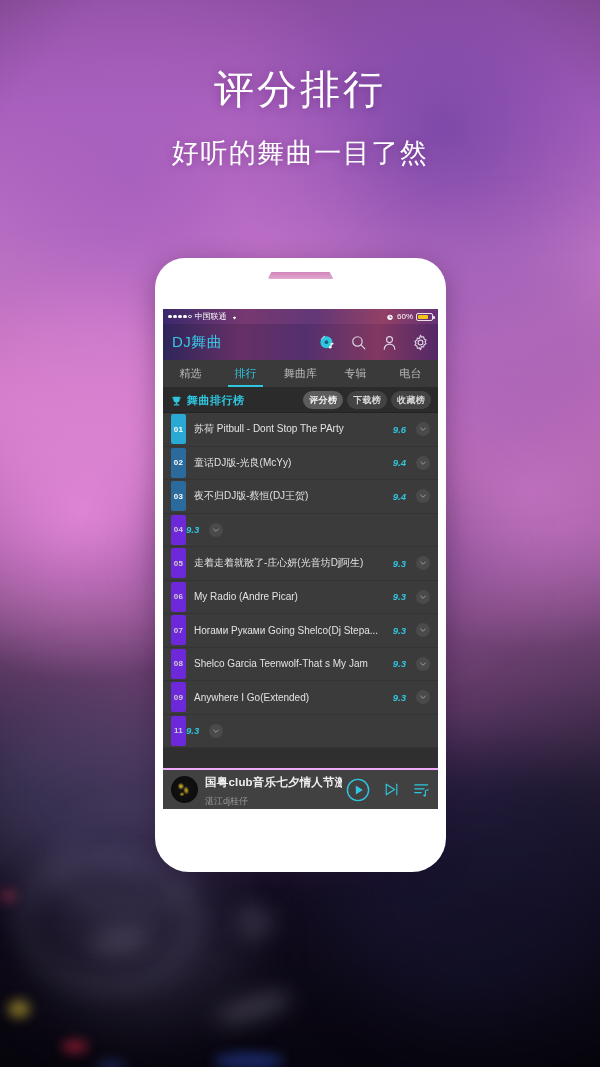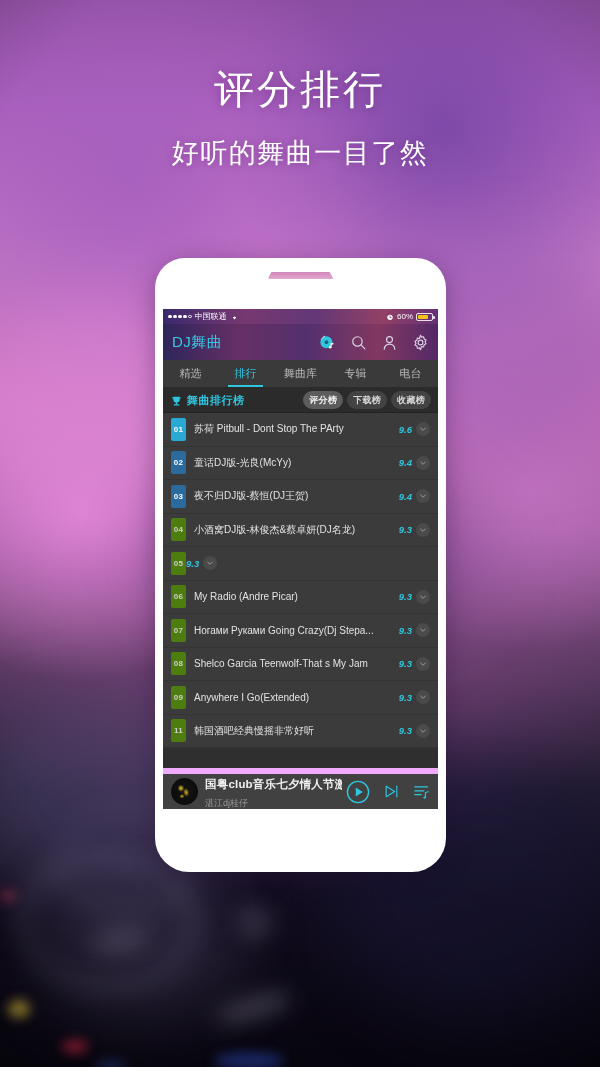--- a/index.html
+++ b/index.html
@@ -155,47 +155,47 @@
   }
   .pill.active { background:#5c5c5c; color:#f2f2f2; }
 
   
   .list { background:#3b3b3b; }
   .row {
     height:33.5px; display:flex; align-items:center; padding:0 8px;
     border-bottom:1px solid #343434; position:relative;
   }
   .rank {
-    width:15px; height:23px; border-radius:2px; flex:none;
+    width:15px; height:30px; border-radius:2px; flex:none;
     display:flex; align-items:center; justify-content:center;
     font-size:8px; color:#fff; font-weight:bold; letter-spacing:.2px;
   }
   .rank.top1 { background:#2aa9d4; }
   .rank.top { background:#2a6a9c; }
-  .rank.plain { background:#4d7c0f; color:#cfcfcf; }
+  .rank.plain { background:#6d28d9; color:#cfcfcf; }
   .title {
     margin-left:8px; font-size:10px; color:#e2e2e2;
     white-space:nowrap; overflow:hidden; text-overflow:ellipsis;
     flex:1; min-width:0;
   }
   .score {
     font-size:9.5px; color:#2fc6e0; font-style:italic; font-weight:bold;
-    margin-right:4px; flex:none;
+    margin-right:10px; flex:none;
   }
   .chev {
     width:14px; height:14px; border-radius:50%; background:#4a4a4a; flex:none;
     display:flex; align-items:center; justify-content:center;
   }
   .chev svg { width:8px; height:8px; }
 
   
   .player {
     position:absolute; left:0; right:0; bottom:0; height:41px;
     background:#414141; display:flex; align-items:center; padding:0 8px;
-    border-top:6px solid #f0abfc;
+    border-top:2px solid #f0abfc;
   }
   .art {
     width:27px; height:27px; border-radius:50%; flex:none;
     background:radial-gradient(circle at 50% 50%, #131313 0%, #0a0a0a 100%);
     position:relative; overflow:hidden;
   }
   .art::before {
     content:""; position:absolute; left:6px; top:5px; width:13px; height:16px;
     background:
       radial-gradient(closest-side at 35% 30%, #e8c82a 0%, rgba(232,200,42,0) 75%),
@@ -365,50 +365,50 @@
           <span class="title">夜不归DJ版-蔡恒(DJ王贺)</span>
           <span class="score">9.4</span>
           <span class="chev">
             <svg viewBox="0 0 24 24" fill="none" stroke="#9c9c9c" stroke-width="3" stroke-linecap="round" stroke-linejoin="round">
               <path d="M5 9l7 7 7-7"></path>
             </svg>
           </span>
         </div>
         <div class="row">
           <span class="rank plain">04</span>
-          <span class="title">小酒窝DJ版-林俊杰&amp;蔡卓妍(DJ名龙)</span>
           <span class="score">9.3</span>
           <span class="chev">
             <svg viewBox="0 0 24 24" fill="none" stroke="#9c9c9c" stroke-width="3" stroke-linecap="round" stroke-linejoin="round">
               <path d="M5 9l7 7 7-7"></path>
             </svg>
           </span>
         </div>
         <div class="row">
           <span class="rank plain">05</span>
+          <span class="title">走着走着就散了-庄心妍(光音坊Dj阿生)</span>
           <span class="score">9.3</span>
           <span class="chev">
             <svg viewBox="0 0 24 24" fill="none" stroke="#9c9c9c" stroke-width="3" stroke-linecap="round" stroke-linejoin="round">
               <path d="M5 9l7 7 7-7"></path>
             </svg>
           </span>
         </div>
         <div class="row">
           <span class="rank plain">06</span>
           <span class="title">My Radio (Andre Picar)</span>
           <span class="score">9.3</span>
           <span class="chev">
             <svg viewBox="0 0 24 24" fill="none" stroke="#9c9c9c" stroke-width="3" stroke-linecap="round" stroke-linejoin="round">
               <path d="M5 9l7 7 7-7"></path>
             </svg>
           </span>
         </div>
         <div class="row">
           <span class="rank plain">07</span>
-          <span class="title">Ногами Руками Going Crazy(Dj Stepa...</span>
+          <span class="title">Ногами Руками Going Shelco(Dj Stepa...</span>
           <span class="score">9.3</span>
           <span class="chev">
             <svg viewBox="0 0 24 24" fill="none" stroke="#9c9c9c" stroke-width="3" stroke-linecap="round" stroke-linejoin="round">
               <path d="M5 9l7 7 7-7"></path>
             </svg>
           </span>
         </div>
         <div class="row">
           <span class="rank plain">08</span>
           <span class="title">Shelco Garcia Teenwolf-That s My Jam</span>
@@ -424,21 +424,20 @@
           <span class="title">Anywhere I Go(Extended)</span>
           <span class="score">9.3</span>
           <span class="chev">
             <svg viewBox="0 0 24 24" fill="none" stroke="#9c9c9c" stroke-width="3" stroke-linecap="round" stroke-linejoin="round">
               <path d="M5 9l7 7 7-7"></path>
             </svg>
           </span>
         </div>
         <div class="row">
           <span class="rank plain">11</span>
-          <span class="title">韩国酒吧经典慢摇非常好听</span>
           <span class="score">9.3</span>
           <span class="chev">
             <svg viewBox="0 0 24 24" fill="none" stroke="#9c9c9c" stroke-width="3" stroke-linecap="round" stroke-linejoin="round">
               <path d="M5 9l7 7 7-7"></path>
             </svg>
           </span>
         </div>
       </div>
 
     <div class="player">

